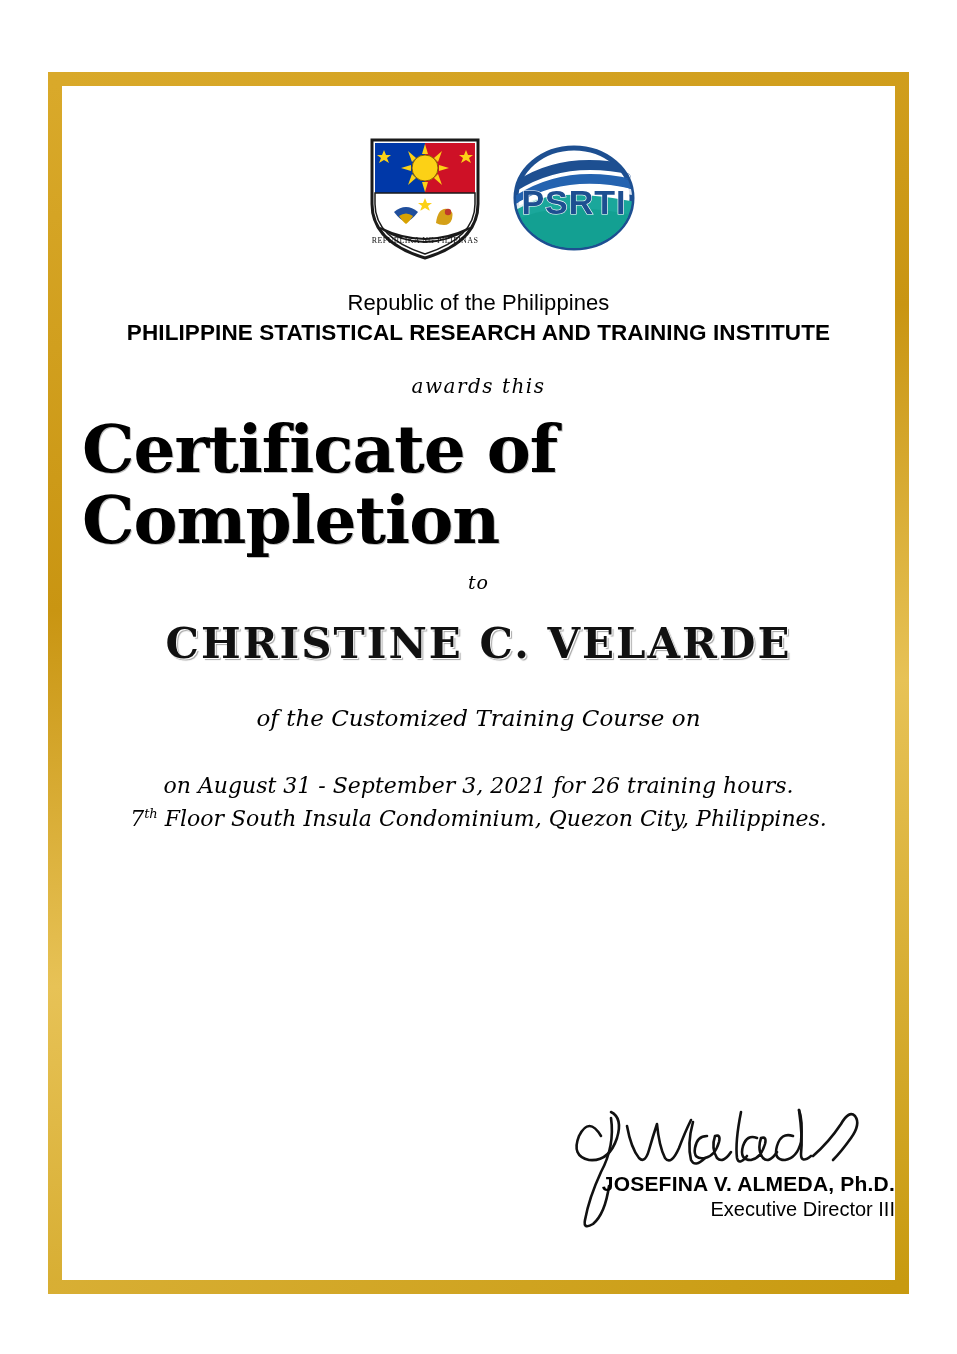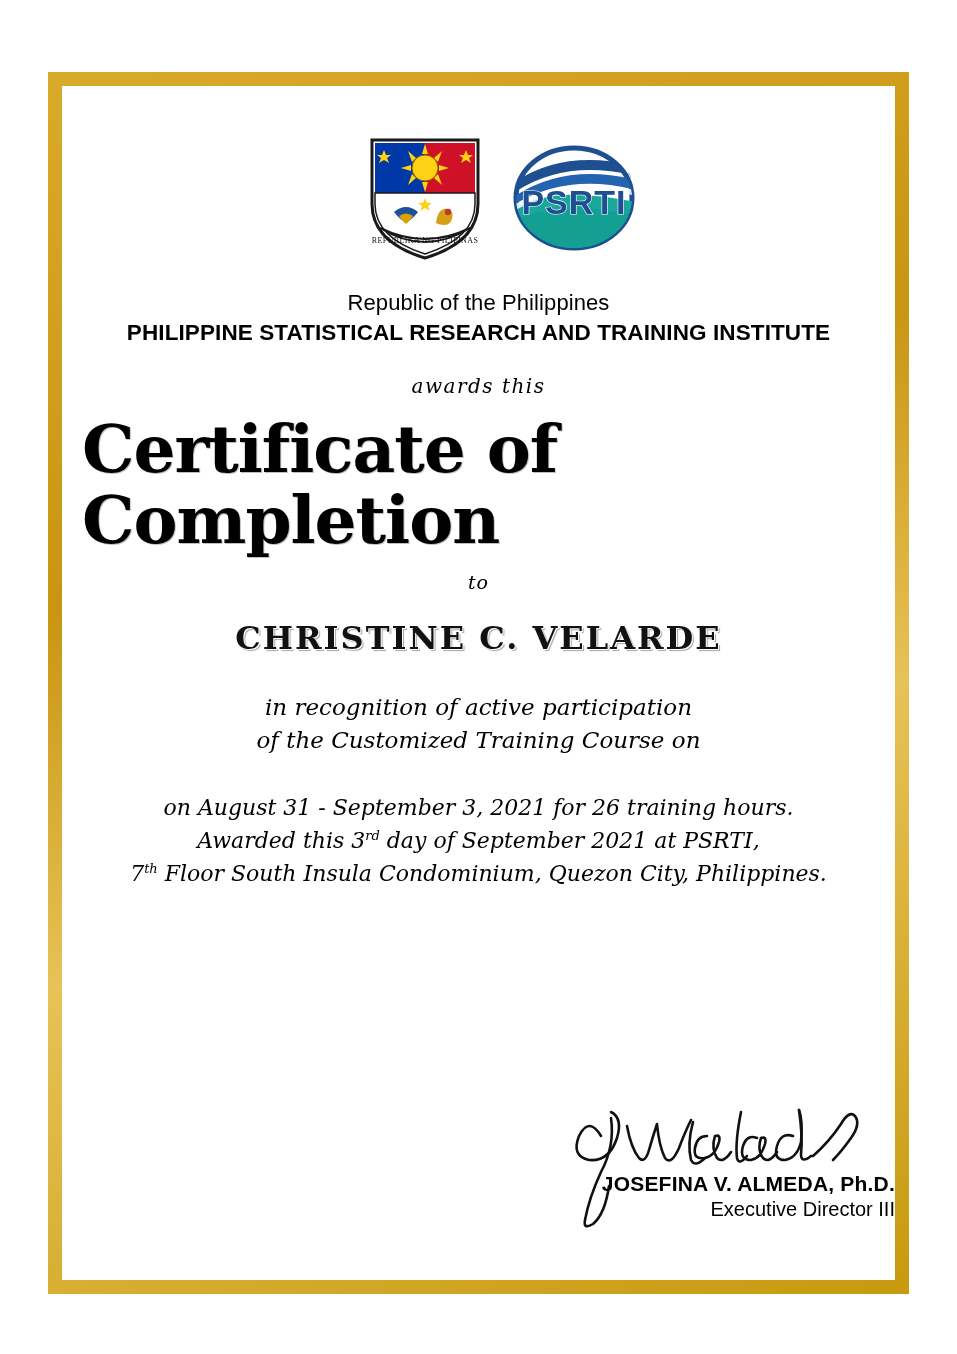--- a/index.html
+++ b/index.html
@@ -106,21 +106,21 @@
     margin-top: 14px;
     font-family: "DejaVu Serif", serif;
     font-style: italic;
     font-size: 19px;
     letter-spacing: 1px;
   }
 
   .recipient-name {
     margin-top: 26px;
     font-family: "DejaVu Serif", serif;
-    font-size: 32px;
+    font-size: 42px;
     font-weight: bold;
     letter-spacing: 2px;
     color: #111111;
     text-shadow:
       1px 1px 0 #ffffff,
       2px 2px 1px rgba(0,0,0,0.35);
   }
 
   .recognition {
     margin-top: 34px;
@@ -270,30 +270,26 @@
 
     <div class="awards-this">awards this</div>
 
     <div class="cert-title">Certificate of Completion</div>
 
     <div class="to-word">to</div>
 
     <div class="recipient-name">CHRISTINE C. VELARDE</div>
 
     <div class="recognition">
-      <div>in recognition of active participation</div>
       <div>of the Customized Training Course on</div>
     </div>
 
 
     <div class="details">
       <div>on August 31 - September 3, 2021 for 26 training hours.</div>
-      <div>
-        <span>Awarded this 3</span><sup>rd</sup><span> day of September 2021 at PSRTI,</span>
-      </div>
       <div>
         <span>7</span><sup>th</sup><span> Floor South Insula Condominium, Quezon City, Philippines.</span>
       </div>
     </div>
 
     <div class="signature-block">
       <div class="signature-wrap">
         <svg class="signature-svg" width="330" height="130" viewBox="0 0 330 130" xmlns="http://www.w3.org/2000/svg">
           <g fill="none" stroke="#111111" stroke-width="2.6" stroke-linecap="round" stroke-linejoin="round">
             <path d="M36 34 Q24 14 14 34 Q6 54 24 58 Q44 60 52 36 Q58 16 46 10"></path>

